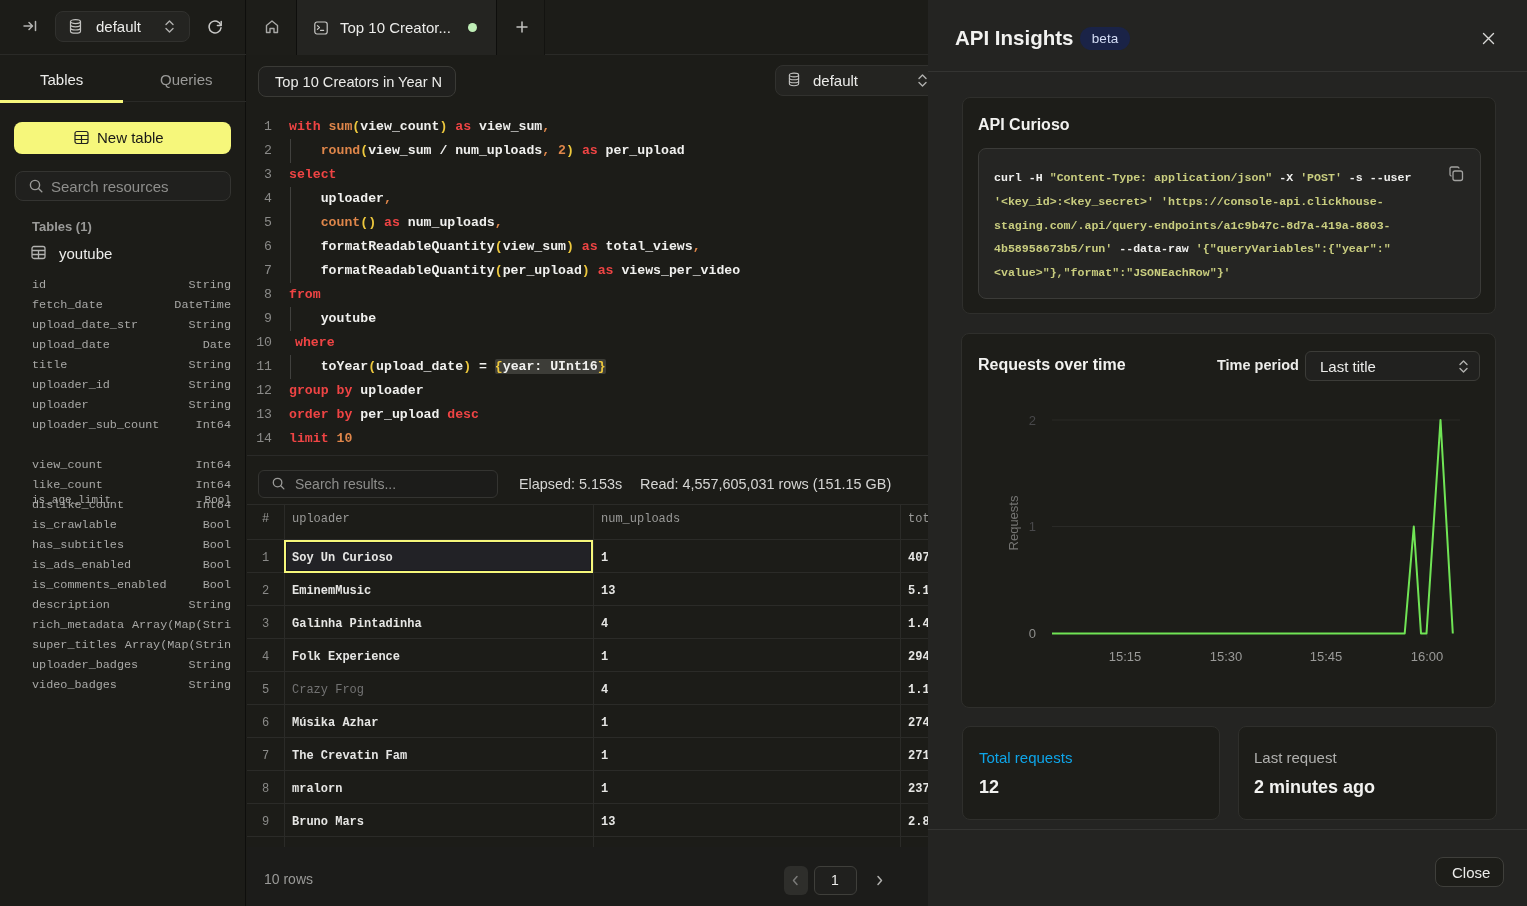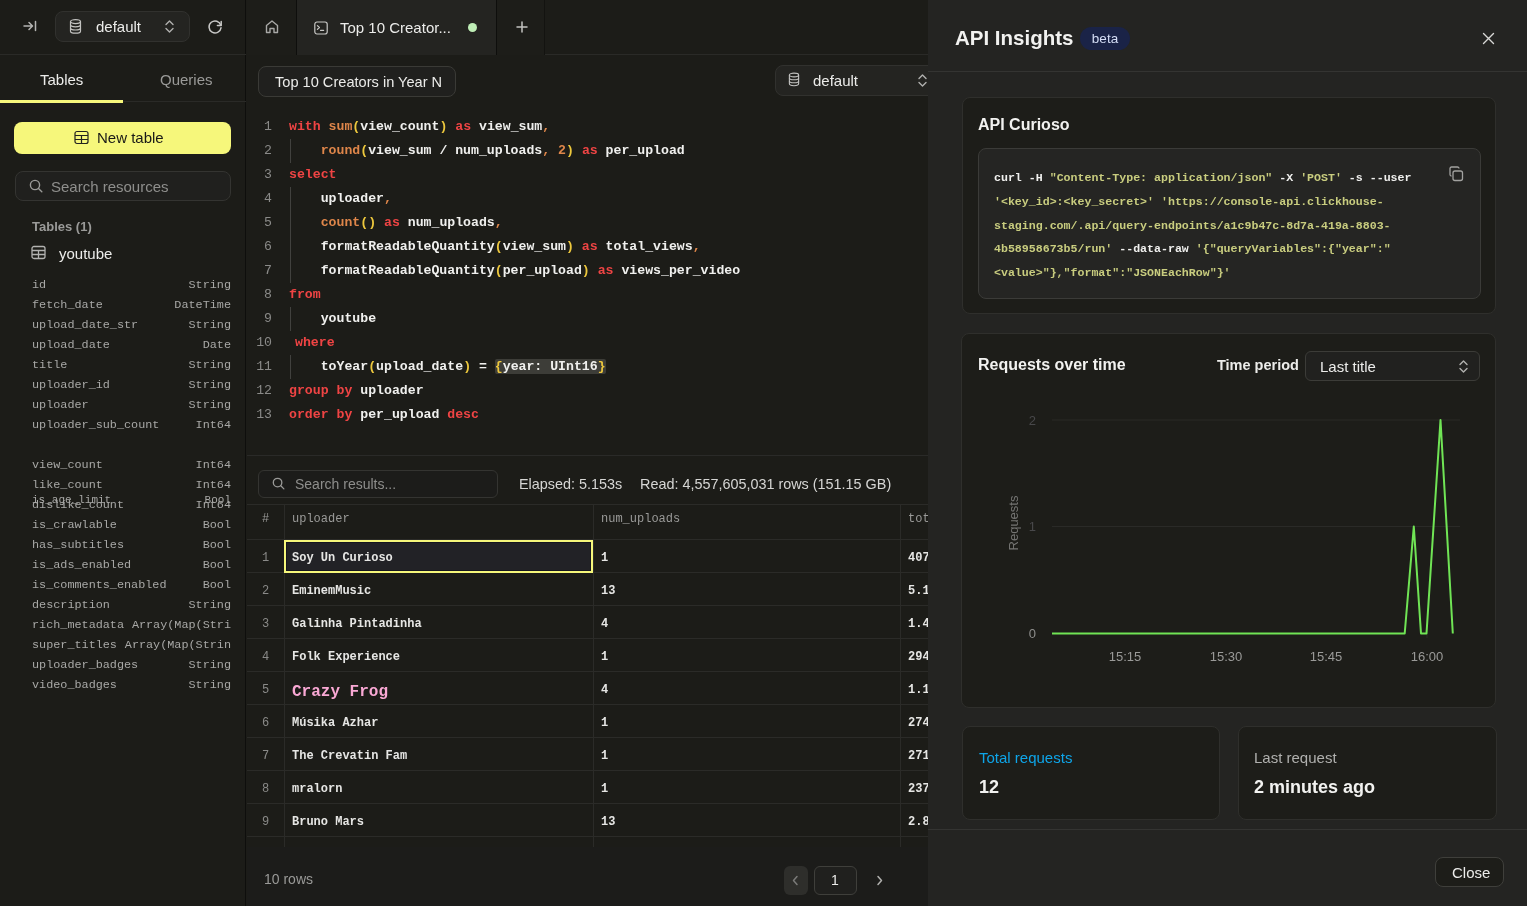--- a/index.html
+++ b/index.html
@@ -193,20 +193,21 @@
 <div style="position:relative;height:24px;white-space:pre;"><span class="abs" style="left:43px;top:0;width:1px;height:24px;background:#41413e;"></span><span class="abs" style="left:0;width:25px;text-align:right;color:#8a8a88;font-weight:normal;">4</span><span class="abs" style="left:42px;color:#f0f0ee;">    uploader<span class="fn">,</span></span></div>
 <div style="position:relative;height:24px;white-space:pre;"><span class="abs" style="left:43px;top:0;width:1px;height:24px;background:#41413e;"></span><span class="abs" style="left:0;width:25px;text-align:right;color:#8a8a88;font-weight:normal;">5</span><span class="abs" style="left:42px;color:#f0f0ee;">    <span class="fn">count</span><span class="yp">()</span> <span class="kw">as</span> num_uploads<span class="fn">,</span></span></div>
 <div style="position:relative;height:24px;white-space:pre;"><span class="abs" style="left:43px;top:0;width:1px;height:24px;background:#41413e;"></span><span class="abs" style="left:0;width:25px;text-align:right;color:#8a8a88;font-weight:normal;">6</span><span class="abs" style="left:42px;color:#f0f0ee;">    formatReadableQuantity<span class="yp">(</span>view_sum<span class="yp">)</span> <span class="kw">as</span> total_views<span class="fn">,</span></span></div>
 <div style="position:relative;height:24px;white-space:pre;"><span class="abs" style="left:43px;top:0;width:1px;height:24px;background:#41413e;"></span><span class="abs" style="left:0;width:25px;text-align:right;color:#8a8a88;font-weight:normal;">7</span><span class="abs" style="left:42px;color:#f0f0ee;">    formatReadableQuantity<span class="yp">(</span>per_upload<span class="yp">)</span> <span class="kw">as</span> views_per_video</span></div>
 <div style="position:relative;height:24px;white-space:pre;"><span class="abs" style="left:0;width:25px;text-align:right;color:#8a8a88;font-weight:normal;">8</span><span class="abs" style="left:42px;color:#f0f0ee;"><span class="kw">from</span></span></div>
 <div style="position:relative;height:24px;white-space:pre;"><span class="abs" style="left:43px;top:0;width:1px;height:24px;background:#41413e;"></span><span class="abs" style="left:0;width:25px;text-align:right;color:#8a8a88;font-weight:normal;">9</span><span class="abs" style="left:42px;color:#f0f0ee;">    youtube</span></div>
 <div style="position:relative;height:24px;white-space:pre;"><span class="abs" style="left:0;width:25px;text-align:right;color:#8a8a88;font-weight:normal;">10</span><span class="abs" style="left:48px;color:#f0f0ee;"><span class="kw">where</span></span></div>
 <div style="position:relative;height:24px;white-space:pre;"><span class="abs" style="left:43px;top:0;width:1px;height:24px;background:#41413e;"></span><span class="abs" style="left:0;width:25px;text-align:right;color:#8a8a88;font-weight:normal;">11</span><span class="abs" style="left:42px;color:#f0f0ee;">    toYear<span class="yp">(</span>upload_date<span class="yp">)</span> = <span style="background:#3d3d38;border-radius:2px;"><span class="yp">{</span>year: UInt16<span class="yp">}</span></span></span></div>
 <div style="position:relative;height:24px;white-space:pre;"><span class="abs" style="left:0;width:25px;text-align:right;color:#8a8a88;font-weight:normal;">12</span><span class="abs" style="left:42px;color:#f0f0ee;"><span class="kw">group</span> <span class="kw">by</span> uploader</span></div>
 <div style="position:relative;height:24px;white-space:pre;"><span class="abs" style="left:0;width:25px;text-align:right;color:#8a8a88;font-weight:normal;">13</span><span class="abs" style="left:42px;color:#f0f0ee;font-family:Liberation Mono, monospace;"><span class="kw">order</span> <span class="kw">by</span> per_upload <span class="kw">desc</span></span></div>
+<div style="position:relative;height:24px;white-space:pre;"><span class="abs" style="left:0;width:25px;text-align:right;color:#8a8a88;font-weight:normal;">14</span><span class="abs" style="left:42px;color:#f0f0ee;"><span class="kw">limit</span> <span class="num">10</span></span></div>
 </div>
 
   <div class="abs" style="left:0;top:455px;width:1280px;height:1px;background:#2a2a28;"></div>
   <div class="abs" style="left:11px;top:470px;width:240px;height:28px;background:#1c1c1a;border:1px solid #343431;border-radius:6px;"></div>
   <svg class="abs" style="left:25px;top:477px;" width="13" height="13" viewBox="0 0 14 14" fill="none" stroke="#9a9a98" stroke-width="1.4" stroke-linecap="round">
     <circle cx="6" cy="6" r="4.6"></circle>
     <path d="M9.5 9.5 L12.8 12.8"></path>
   </svg>
   <div class="abs" style="left:48px;top:476px;color:#8e8e8c;font-size:14px;">Search results...</div>
   <div class="abs" style="left:272px;top:476px;color:#d6d6d4;font-size:14.4px;">Elapsed: 5.153s</div>
@@ -235,21 +236,21 @@
 <div class="abs mono" style="left:45px;top:617px;color:#e6e6e4;font-size:12px;font-weight:bold;">Galinha Pintadinha</div>
 <div class="abs mono" style="left:354px;top:617px;color:#e6e6e4;font-size:12px;font-weight:bold;">4</div>
 <div class="abs mono" style="left:661px;top:617px;color:#e6e6e4;font-size:12px;font-weight:bold;">1.4</div>
 <div class="abs" style="left:0;top:638px;width:1280px;height:1px;background:#2b2b28;"></div>
 <div class="abs mono" style="left:0;top:650px;width:37px;text-align:center;color:#8a8a88;font-size:12px;">4</div>
 <div class="abs mono" style="left:45px;top:650px;color:#e6e6e4;font-size:12px;font-weight:bold;">Folk Experience</div>
 <div class="abs mono" style="left:354px;top:650px;color:#e6e6e4;font-size:12px;font-weight:bold;">1</div>
 <div class="abs mono" style="left:661px;top:650px;color:#e6e6e4;font-size:12px;font-weight:bold;">294</div>
 <div class="abs" style="left:0;top:671px;width:1280px;height:1px;background:#2b2b28;"></div>
 <div class="abs mono" style="left:0;top:683px;width:37px;text-align:center;color:#8a8a88;font-size:12px;">5</div>
-<div class="abs mono" style="left:45px;top:683px;color:#f9a8d4;font-size:16px;font-weight:bold;">Crazy Frog</div>
+<div class="abs mono" style="left:45px;top:683px;color:#737373;font-size:12px;font-weight:normal;">Crazy Frog</div>
 <div class="abs mono" style="left:354px;top:683px;color:#e6e6e4;font-size:12px;font-weight:bold;">4</div>
 <div class="abs mono" style="left:661px;top:683px;color:#e6e6e4;font-size:12px;font-weight:bold;">1.1</div>
 <div class="abs" style="left:0;top:704px;width:1280px;height:1px;background:#2b2b28;"></div>
 <div class="abs mono" style="left:0;top:716px;width:37px;text-align:center;color:#8a8a88;font-size:12px;">6</div>
 <div class="abs mono" style="left:45px;top:716px;color:#e6e6e4;font-size:12px;font-weight:bold;">Músika Azhar</div>
 <div class="abs mono" style="left:354px;top:716px;color:#e6e6e4;font-size:12px;font-weight:bold;">1</div>
 <div class="abs mono" style="left:661px;top:716px;color:#e6e6e4;font-size:12px;font-weight:bold;">274</div>
 <div class="abs" style="left:0;top:737px;width:1280px;height:1px;background:#2b2b28;"></div>
 <div class="abs mono" style="left:0;top:749px;width:37px;text-align:center;color:#8a8a88;font-size:12px;">7</div>
 <div class="abs mono" style="left:45px;top:749px;color:#e6e6e4;font-size:12px;font-weight:bold;">The Crevatin Fam</div>

